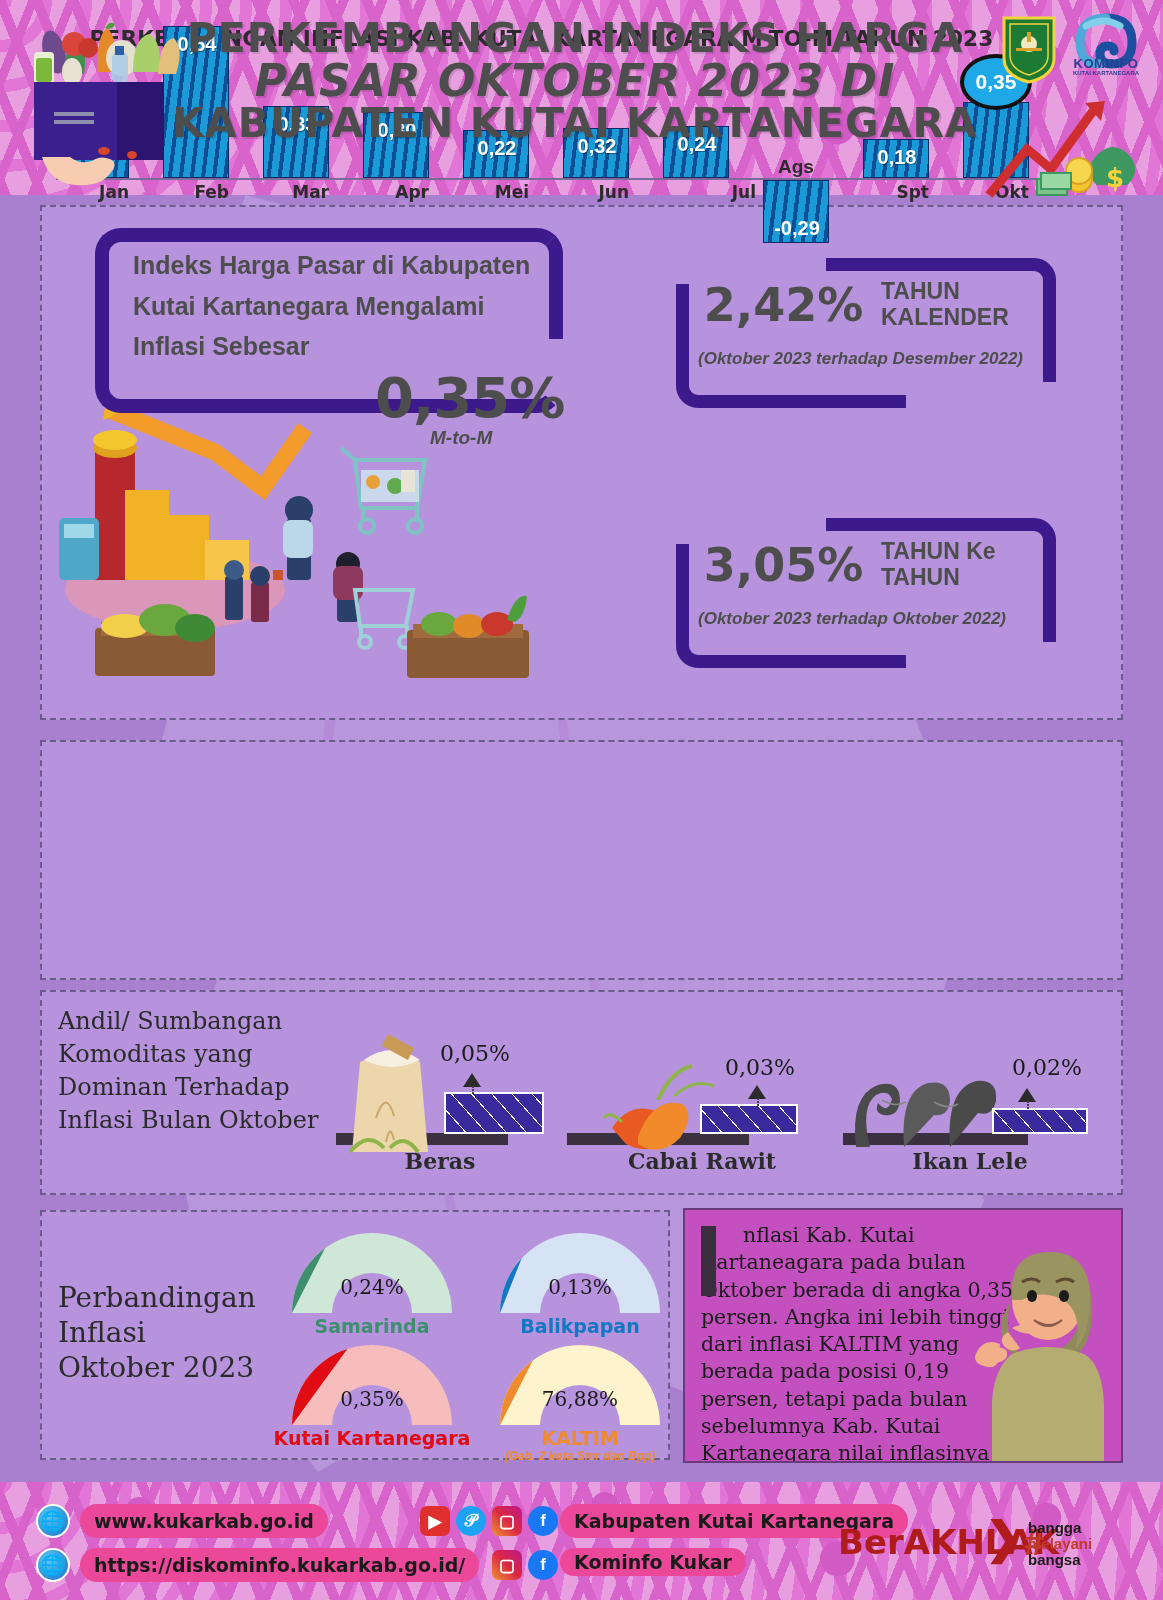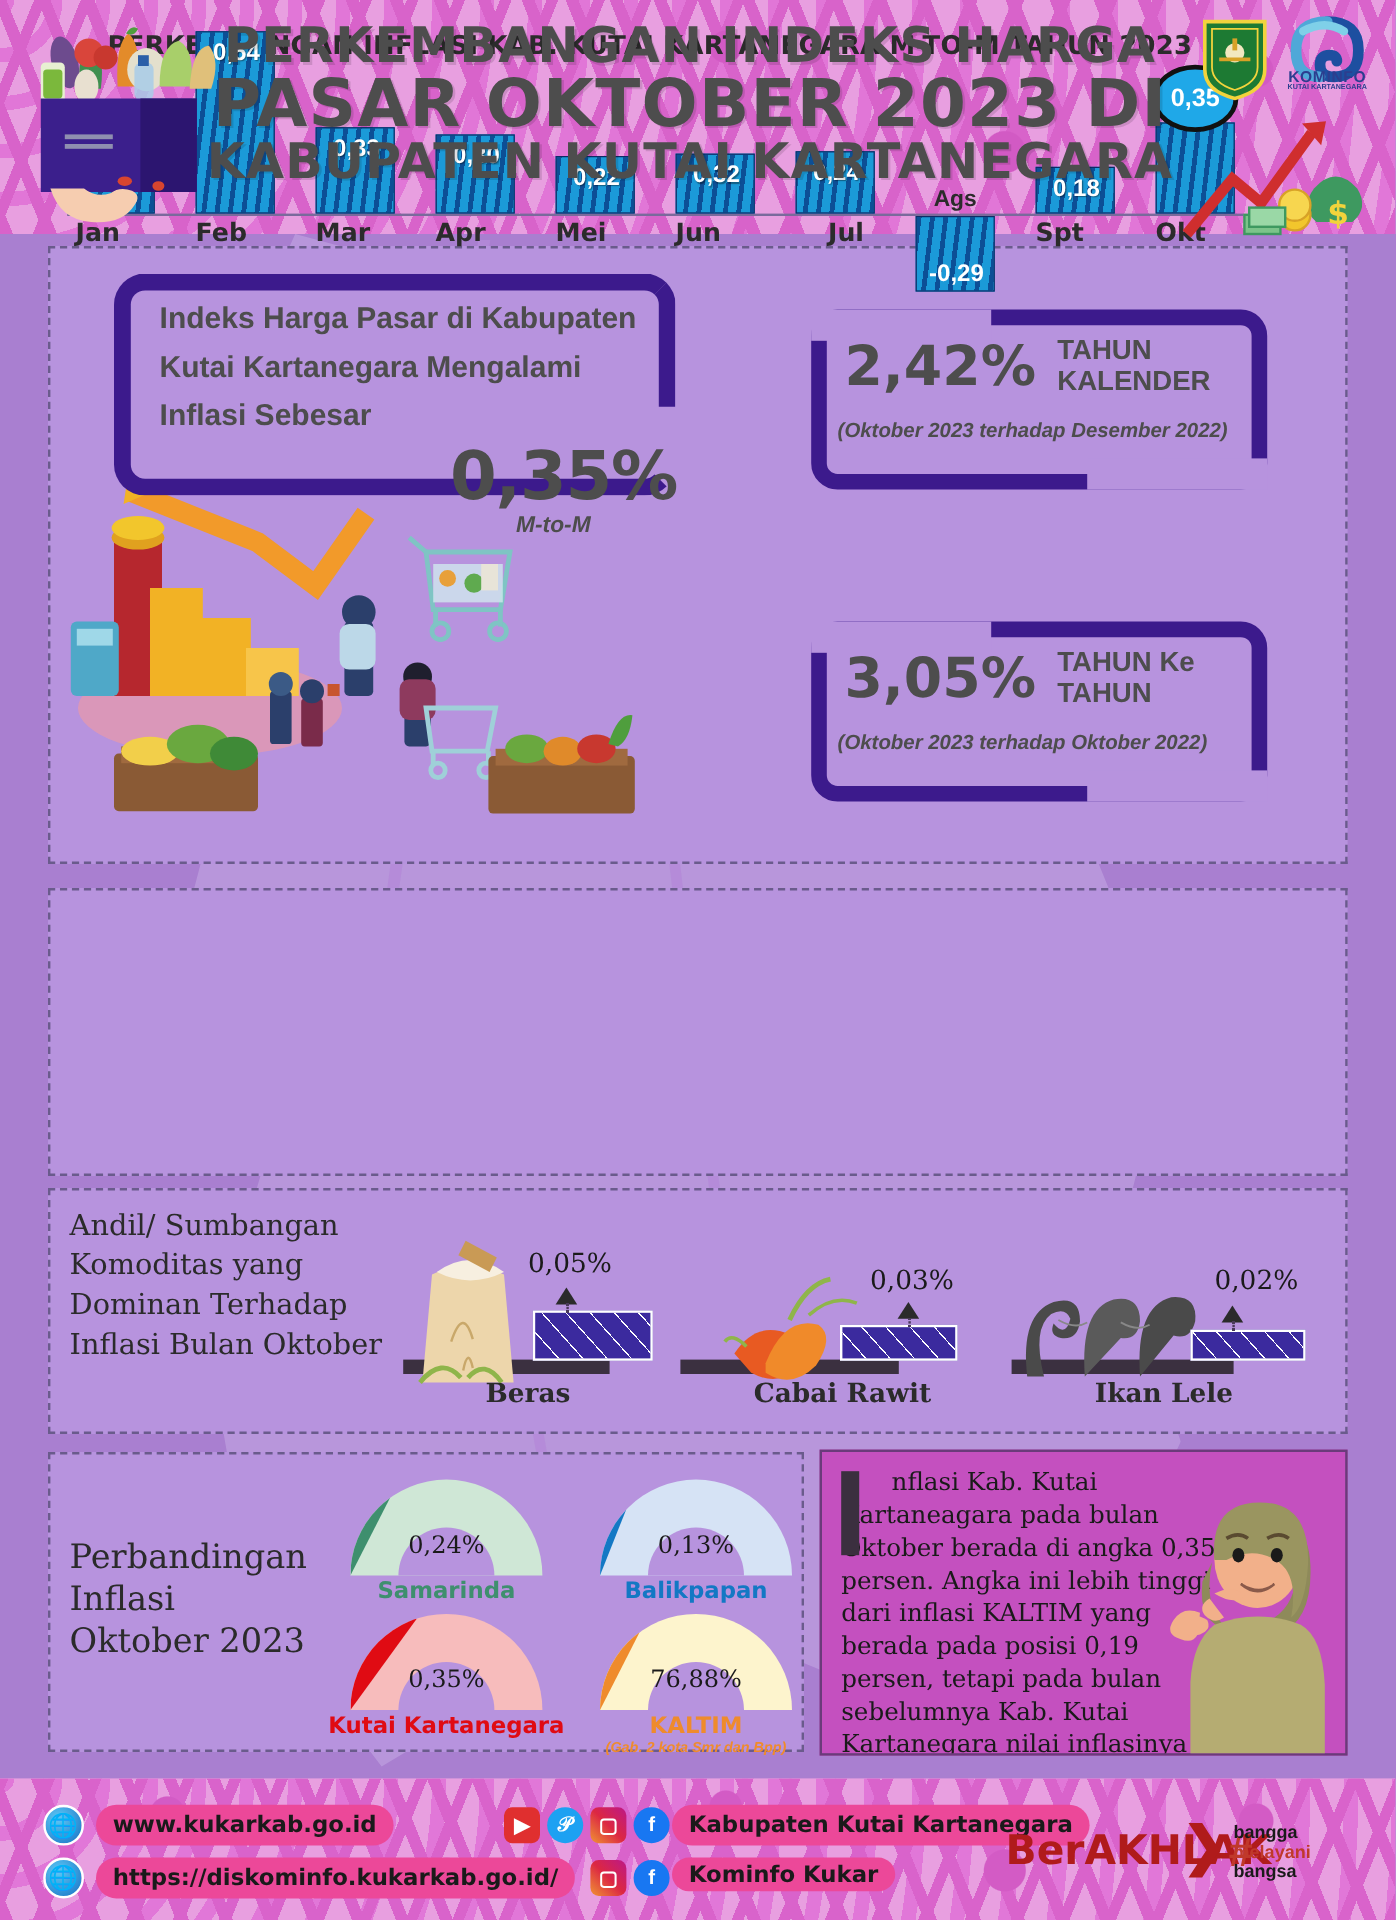--- a/index.html
+++ b/index.html
@@ -38,21 +38,21 @@
   .batik-bot{top:1482px;height:118px;}
 
   
   .hdr-title{position:absolute;left:170px;top:18px;width:810px;z-index:6;
     font-weight:bold;font-size:41px;line-height:1.0;color:#4d4d4d;
     letter-spacing:1px;text-align:center;
     font-family:"DejaVu Sans", sans-serif;
     text-shadow:2px 2px 0 rgba(0,0,0,.12);}
   .hdr-title div{white-space:nowrap;}
   .hdr-l1{font-size:41px;}
-  .hdr-l2{font-size:55px;}
+  .hdr-l2{font-size:44px;font-style:italic;}
   .hdr-l3{font-size:41px;}
 
   
   .bag-ill{position:absolute;left:12px;top:12px;width:175px;height:180px;z-index:7;}
   
   .logo-kukar{position:absolute;left:1000px;top:14px;width:58px;height:70px;z-index:7;}
   .logo-kominfo{position:absolute;left:1062px;top:12px;width:88px;height:80px;z-index:7;}
   .kominfo-text{position:absolute;left:1062px;top:56px;width:88px;text-align:center;
     font-size:13px;font-weight:bold;color:#2c3e8f;letter-spacing:.5px;z-index:8;}
   .kominfo-sub{position:absolute;left:1058px;top:70px;width:96px;text-align:center;
@@ -99,22 +99,22 @@
   .c2-title{position:absolute;left:0;top:26px;width:1083px;text-align:center;
     font-size:21.5px;font-weight:bold;color:#2b2b2b;letter-spacing:.2px;
     font-family:"DejaVu Sans",sans-serif;z-index:5;}
   .chart-area{position:absolute;left:46px;top:58px;width:1000px;height:175px;z-index:5;}
   .axis{position:absolute;left:10px;top:120px;width:980px;height:2px;background:#7a6a9c;}
   .bar-g{position:absolute;bottom:55px;width:66px;}
   .bar{position:relative;width:66px;background:#1389c9;border:1.5px solid #0d2b66;
     background-image:repeating-linear-gradient(97deg,#0c4f96 0 4px,#1b9ad8 4px 11px);}
   .bar-val{position:absolute;left:0;top:6px;width:66px;text-align:center;
     color:#fff;font-weight:bold;font-size:20px;text-shadow:1px 1px 1px rgba(0,0,0,.4);}
-  .bar-lbl{position:absolute;top:124px;width:66px;text-align:left;
-    font-size:21px;font-weight:bold;color:#2b2b2b;font-family:"DejaVu Sans",sans-serif;}
+  .bar-lbl{position:absolute;top:124px;width:66px;text-align:right;
+    font-size:17px;font-weight:bold;color:#2b2b2b;font-family:"DejaVu Sans",sans-serif;}
   .bar-neg{position:absolute;top:122px;width:66px;
     background-image:repeating-linear-gradient(97deg,#0c4f96 0 4px,#1b9ad8 4px 11px);
     background-color:#1389c9;border:1.5px solid #0d2b66;}
   .neg-val{position:absolute;left:0;bottom:2px;width:66px;text-align:center;
     color:#fff;font-weight:bold;font-size:20px;}
   .neg-lbl{position:absolute;width:66px;text-align:center;
     font-size:19px;font-weight:bold;color:#2b2b2b;}
   .okt-circle{position:absolute;width:72px;height:56px;border-radius:50%;
     background:#1fa8e8;border:4px solid #111;display:flex;align-items:center;justify-content:center;
     color:#fff;font-weight:bold;font-size:21px;z-index:7;}

